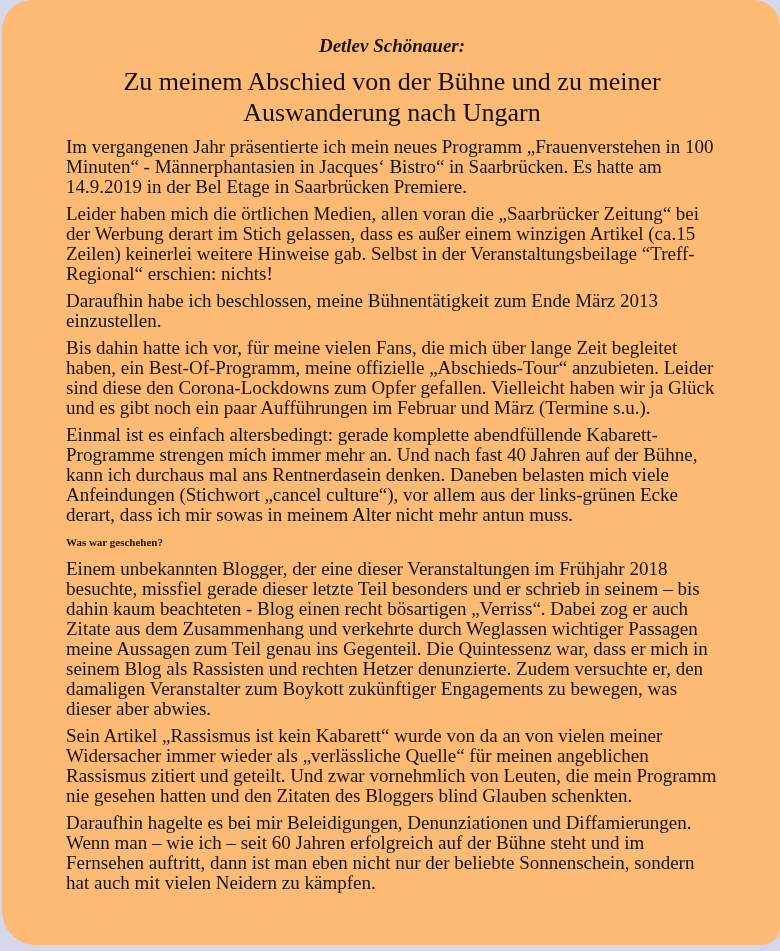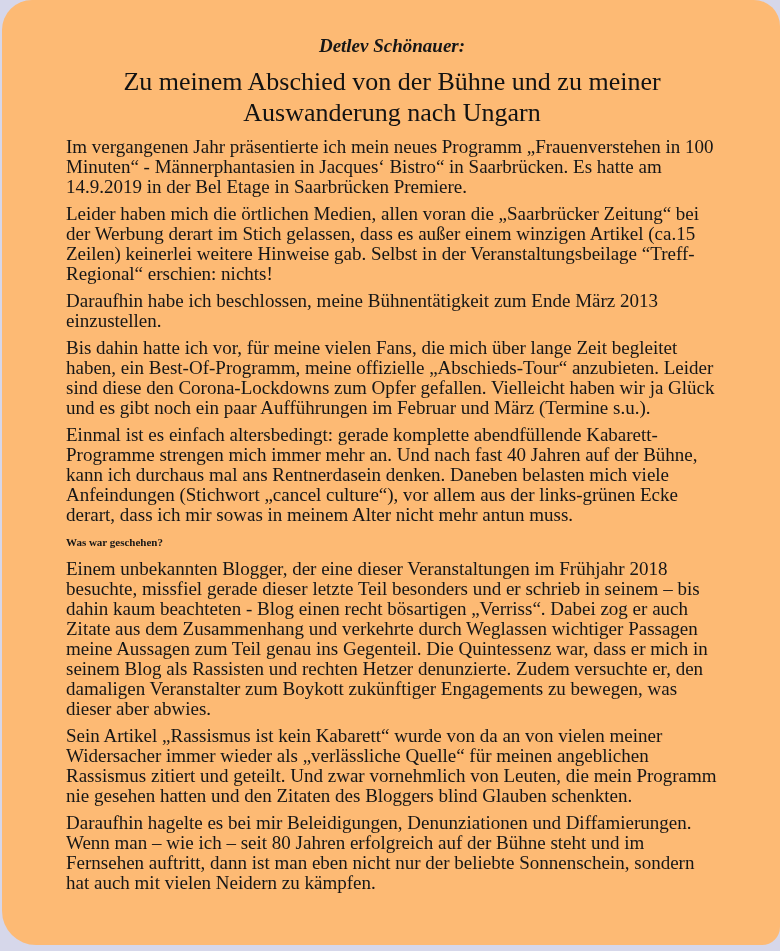--- a/index.html
+++ b/index.html
@@ -79,18 +79,18 @@
       <p>Im vergangenen Jahr präsentierte ich mein neues Programm „Frauenverstehen in 100 Minuten“ - Männerphantasien in Jacques‘ Bistro“ in Saarbrücken. Es hatte am 14.9.2019 in der Bel Etage in Saarbrücken Premiere.</p>
       <p>Leider haben mich die örtlichen Medien, allen voran die „Saarbrücker Zeitung“ bei der Werbung derart im Stich gelassen, dass es außer einem winzigen Artikel (ca.15 Zeilen) keinerlei weitere Hinweise gab. Selbst in der Veranstaltungsbeilage “Treff-Regional“ erschien: nichts!</p>
       <p>Daraufhin habe ich beschlossen, meine Bühnentätigkeit zum Ende März 2013 einzustellen.</p>
       <p>Bis dahin hatte ich vor, für meine vielen Fans, die mich über lange Zeit begleitet haben, ein Best-Of-Programm, meine offizielle „Abschieds-Tour“ anzubieten. Leider sind diese den Corona-Lockdowns zum Opfer gefallen. Vielleicht haben wir ja Glück und es gibt noch ein paar Aufführungen im Februar und März (Termine s.u.).</p>
       <p>Einmal ist es einfach altersbedingt: gerade komplette abendfüllende Kabarett-Programme strengen mich immer mehr an. Und nach fast 40 Jahren auf der Bühne, kann ich durchaus mal ans Rentnerdasein denken. Daneben belasten mich viele Anfeindungen (Stichwort „cancel culture“), vor allem aus der links-grünen Ecke derart, dass ich mir sowas in meinem Alter nicht mehr antun muss.</p>
 
       <div class="section-heading">Was war geschehen?</div>
 
       <p>Einem unbekannten Blogger, der eine dieser Veranstaltungen im Frühjahr 2018 besuchte, missfiel gerade dieser letzte Teil besonders und er schrieb in seinem – bis dahin kaum beachteten - Blog einen recht bösartigen „Verriss“. Dabei zog er auch Zitate aus dem Zusammenhang und verkehrte durch Weglassen wichtiger Passagen meine Aussagen zum Teil genau ins Gegenteil. Die Quintessenz war, dass er mich in seinem Blog als Rassisten und rechten Hetzer denunzierte. Zudem versuchte er, den damaligen Veranstalter zum Boykott zukünftiger Engagements zu bewegen, was dieser aber abwies.</p>
       <p>Sein Artikel „Rassismus ist kein Kabarett“ wurde von da an von vielen meiner Widersacher immer wieder als „verlässliche Quelle“ für meinen angeblichen Rassismus zitiert und geteilt. Und zwar vornehmlich von Leuten, die mein Programm nie gesehen hatten und den Zitaten des Bloggers blind Glauben schenkten.</p>
-      <p>Daraufhin hagelte es bei mir Beleidigungen, Denunziationen und Diffamierungen. Wenn man – wie ich – seit 80 Jahren erfolgreich auf der Bühne steht und im Fernsehen auftritt, dann ist man eben nicht nur der beliebte Sonnenschein, sondern hat auch mit vielen Neidern zu kämpfen.</p>
+      <p>Daraufhin hagelte es bei mir Beleidigungen, Denunziationen und Diffamierungen. Wenn man – wie ich – seit 60 Jahren erfolgreich auf der Bühne steht und im Fernsehen auftritt, dann ist man eben nicht nur der beliebte Sonnenschein, sondern hat auch mit vielen Neidern zu kämpfen.</p>
 
     </div>
 
   </div>
 </div>
 
 </body></html>

